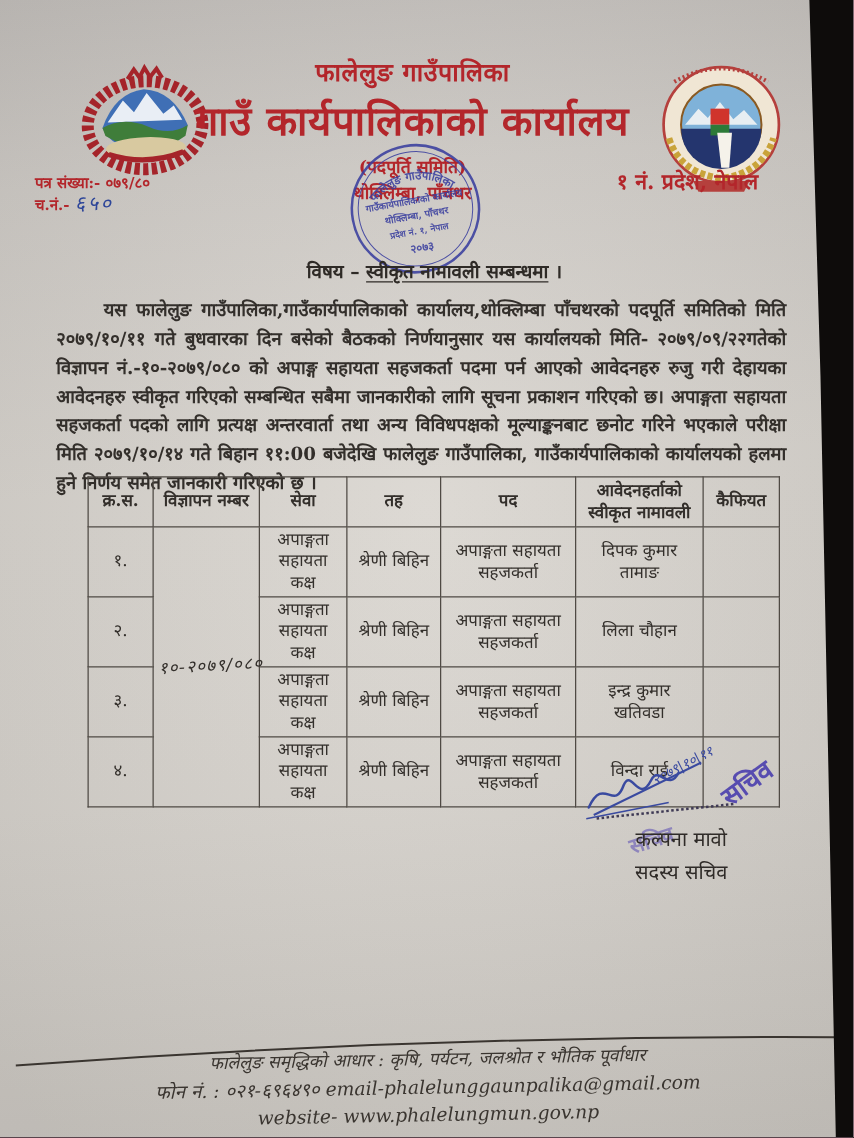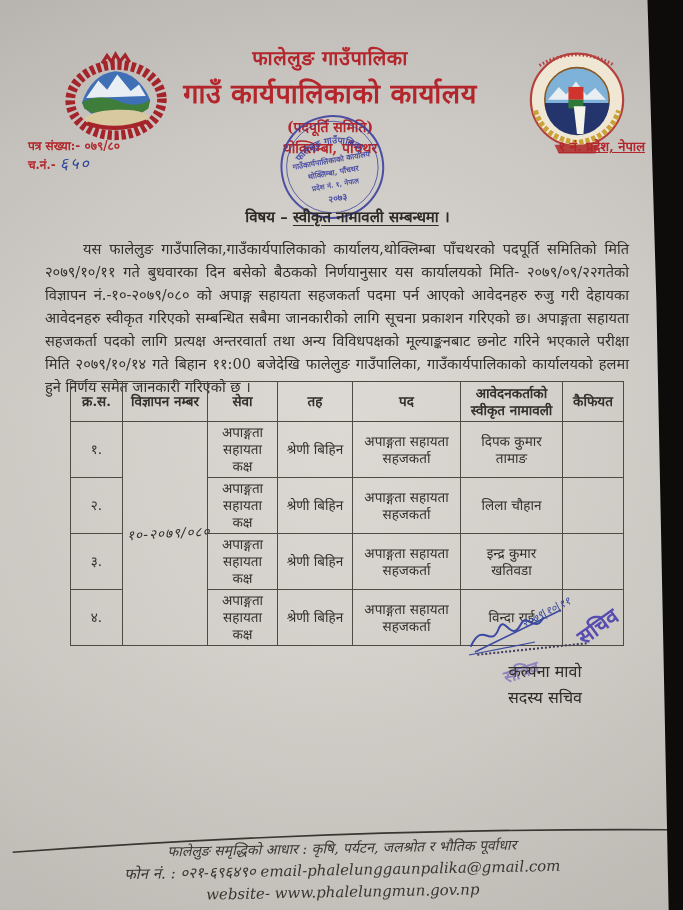--- a/index.html
+++ b/index.html
@@ -15,41 +15,41 @@
   }
   .black-edge {
     position:absolute; right:0; top:0; width:683px; height:910px; background:#0e0c0b;
     clip-path:polygon(94.8% 0%, 100% 0%, 100% 100%, 97.9% 100%, 96.1% 33%);
   }
   .abs { position:absolute; }
 
   
   .title-block { left:0; top:44px; width:660px; text-align:center; }
   .title1 { font-size:20px; font-weight:bold; color:#b3262b; letter-spacing:.5px; }
-  .title2 { font-size:27px; font-weight:bold; color:#b3262b; margin-top:3px; letter-spacing:.5px;text-align:center; }
+  .title2 { font-size:32px; font-weight:bold; color:#b3262b; margin-top:3px; letter-spacing:.5px;text-align:center; }
   .subtitle1 { font-size:14px; font-weight:bold; color:#b3262b; margin-top:6px; }
   .subtitle2 { font-size:14px; font-weight:bold; color:#b3262b; margin-top:2px; }
 
   .emblem-left { left:60px; top:50px; width:112px; height:96px; transform:rotate(-2deg); }
   .emblem-right { left:518px; top:44px; width:118px; height:118px; }
 
   .stamp-blue { left:268px; top:104px; width:128px; height:122px; transform:rotate(-10deg); opacity:.88; }
 
   .meta-left { left:28px; top:138px; font-size:12px; font-weight:bold; color:#b3262b; line-height:17px; }
   .meta-left .hand { font-family:Liberation Sans, sans-serif; color:#2e4699; font-size:16px; font-style:italic; font-weight:normal; letter-spacing:2px; }
-  .meta-right { left:455px; top:138px; width:190px; font-size:13px; font-weight:bold; color:#b3262b; line-height:17px; text-align:right;text-decoration:underline; }
+  .meta-right { left:455px; top:138px; width:190px; font-size:17px; font-weight:bold; color:#b3262b; line-height:17px; text-align:center; }
 
   
   .subject { left:0; top:206px; width:683px; text-align:center; font-size:15px; font-weight:bold; color:#2e2a26;padding-left:12px; }
   .subject .u { text-decoration:underline; text-underline-offset:3px; }
 
   
   .body-text {
     left:45px; top:237px; width:584px; font-size:14.6px; line-height:23px;
-    color:#332f2b; text-align:justify; text-indent:38px; font-weight:400;
+    color:#332f2b; text-align:justify; text-indent:38px; font-weight:700;
   }
 
   
   table.roster { position:absolute; left:58px; top:381px; width:553px; border-collapse:collapse; table-layout:fixed;margin-left:12px; }
   table.roster th, table.roster td {
     border:1.4px solid #4f4a44; font-size:13.5px; color:#332f2b;
     padding:2px 4px; text-align:center; vertical-align:middle; line-height:17px;
   }
   table.roster th { font-weight:bold; height:40px; }
   table.roster td { height:42px; }
@@ -155,21 +155,21 @@
         <col style="width:102px">
         <col style="width:61px">
     </colgroup>
     <tbody>
         <tr>
       <th>क्र.स.</th>
       <th>विज्ञापन नम्बर</th>
       <th>सेवा</th>
       <th>तह</th>
       <th>पद</th>
-      <th>आवेदनकर्ताको स्वीकृत नामावली</th>
+      <th>आवेदनहर्ताको स्वीकृत नामावली</th>
       <th>कैफियत</th>
     </tr>
     <tr>
       <td>१.</td>
       <td class="advert-cell" rowspan="4"><span>१०-२०७९/०८०</span></td>
       <td>अपाङ्गता सहायता कक्ष</td>
       <td>श्रेणी बिहिन</td>
       <td>अपाङ्गता सहायता सहजकर्ता</td>
       <td class="name-cell">दिपक कुमार तामाङ</td>
       <td></td>

